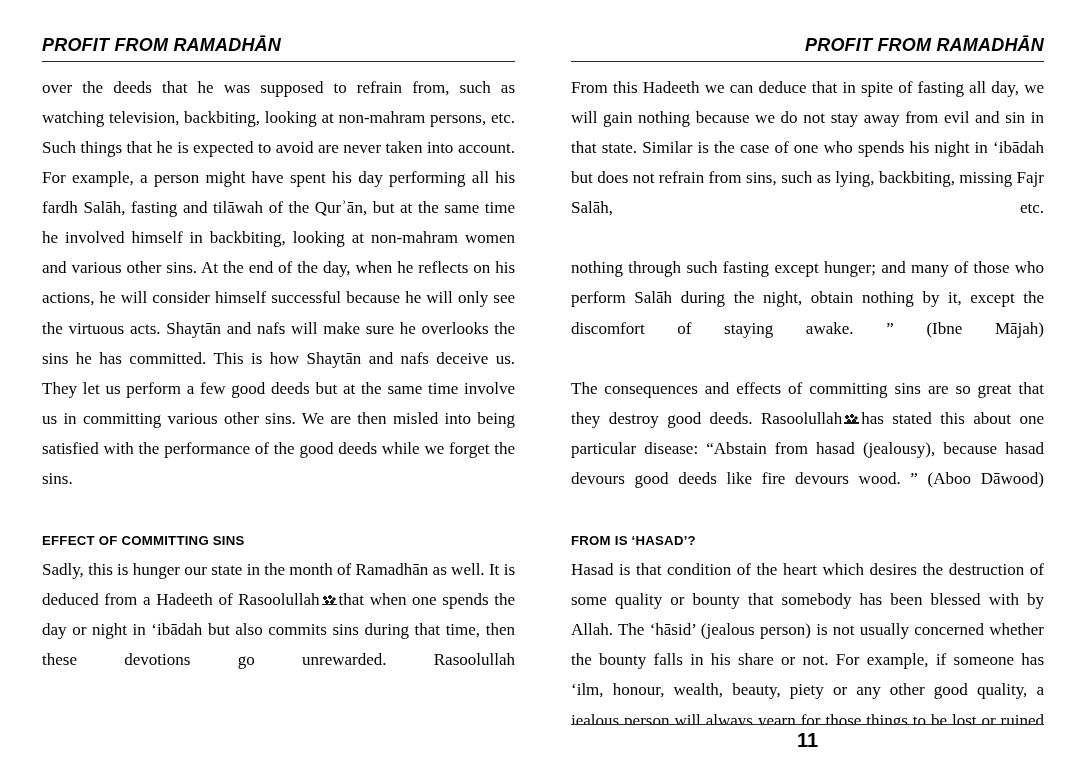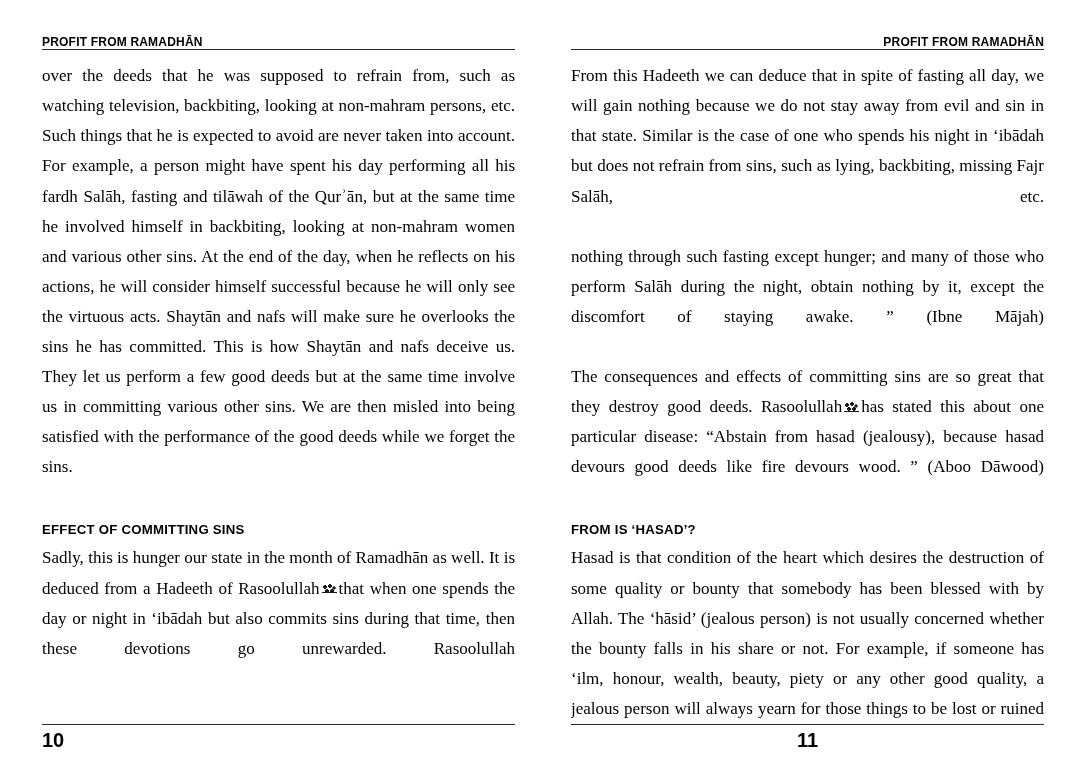--- a/index.html
+++ b/index.html
@@ -31,26 +31,28 @@
     flex-direction: column;
   }
 
   .page-left  { padding: 36px 28px 0 42px; }
   .page-right { padding: 36px 42px 0 28px; }
 
   
   .running-head {
     font-family: "Liberation Sans", sans-serif;
     font-weight: bold;
-    font-size: 12px;
+    font-size: 18px;
     letter-spacing: 0.2px;
     line-height: 1.1;
+    padding-bottom: 5px;
     border-bottom: 1.1px solid #2b2b2b;
     margin-bottom: 11px;
     white-space: nowrap;
+    font-style: italic;
   }
   .running-head.align-left  { text-align: left; }
   .running-head.align-right { text-align: right; }
 
   
   .column {
     flex: 1 1 auto;
     overflow: hidden;
   }
 
@@ -142,24 +144,20 @@
     <div class="column">
 
       <p class="body-par">over the deeds that he was supposed to refrain from, such as watching television, backbiting, looking at non-mahram persons, etc. Such things that he is expected to avoid are never taken into account. For example, a person might have spent his day performing all his fardh Salāh, fasting and tilāwah of the Qurʾān, but at the same time he involved himself in backbiting, looking at non-mahram women and various other sins. At the end of the day, when he reflects on his actions, he will consider himself successful because he will only see the virtuous acts. Shaytān and nafs will make sure he overlooks the sins he has committed. This is how Shaytān and nafs deceive us. They let us perform a few good deeds but at the same time involve us in committing various other sins. We are then misled into being satisfied with the performance of the good deeds while we forget the sins.</p>
 
       <div class="section-head">EFFECT OF COMMITTING SINS</div>
 
       <p class="body-par"><span>Sadly, this is hunger our state in the month of Ramadhān as well. It is deduced from a Hadeeth of Rasoolullah</span><span class="salawat"></span><span>that when one spends the day or night in ʻibādah but also commits sins during that time, then these devotions go unrewarded. Rasoolullah</span></p>
 
     </div>
 
-    <div class="folio-wrap">
-      <div class="folio-rule"></div>
-      <div class="folio align-left">10</div>
-    </div>
 
   </div>
 
   <div class="page page-right">
 
     <div class="running-head align-right">PROFIT FROM RAMADHĀN</div>
 
     <div class="column">
 
       <p class="body-par">From this Hadeeth we can deduce that in spite of fasting all day, we will gain nothing because we do not stay away from evil and sin in that state. Similar is the case of one who spends his night in ʻibādah but does not refrain from sins, such as lying, backbiting, missing Fajr Salāh, etc.</p>

